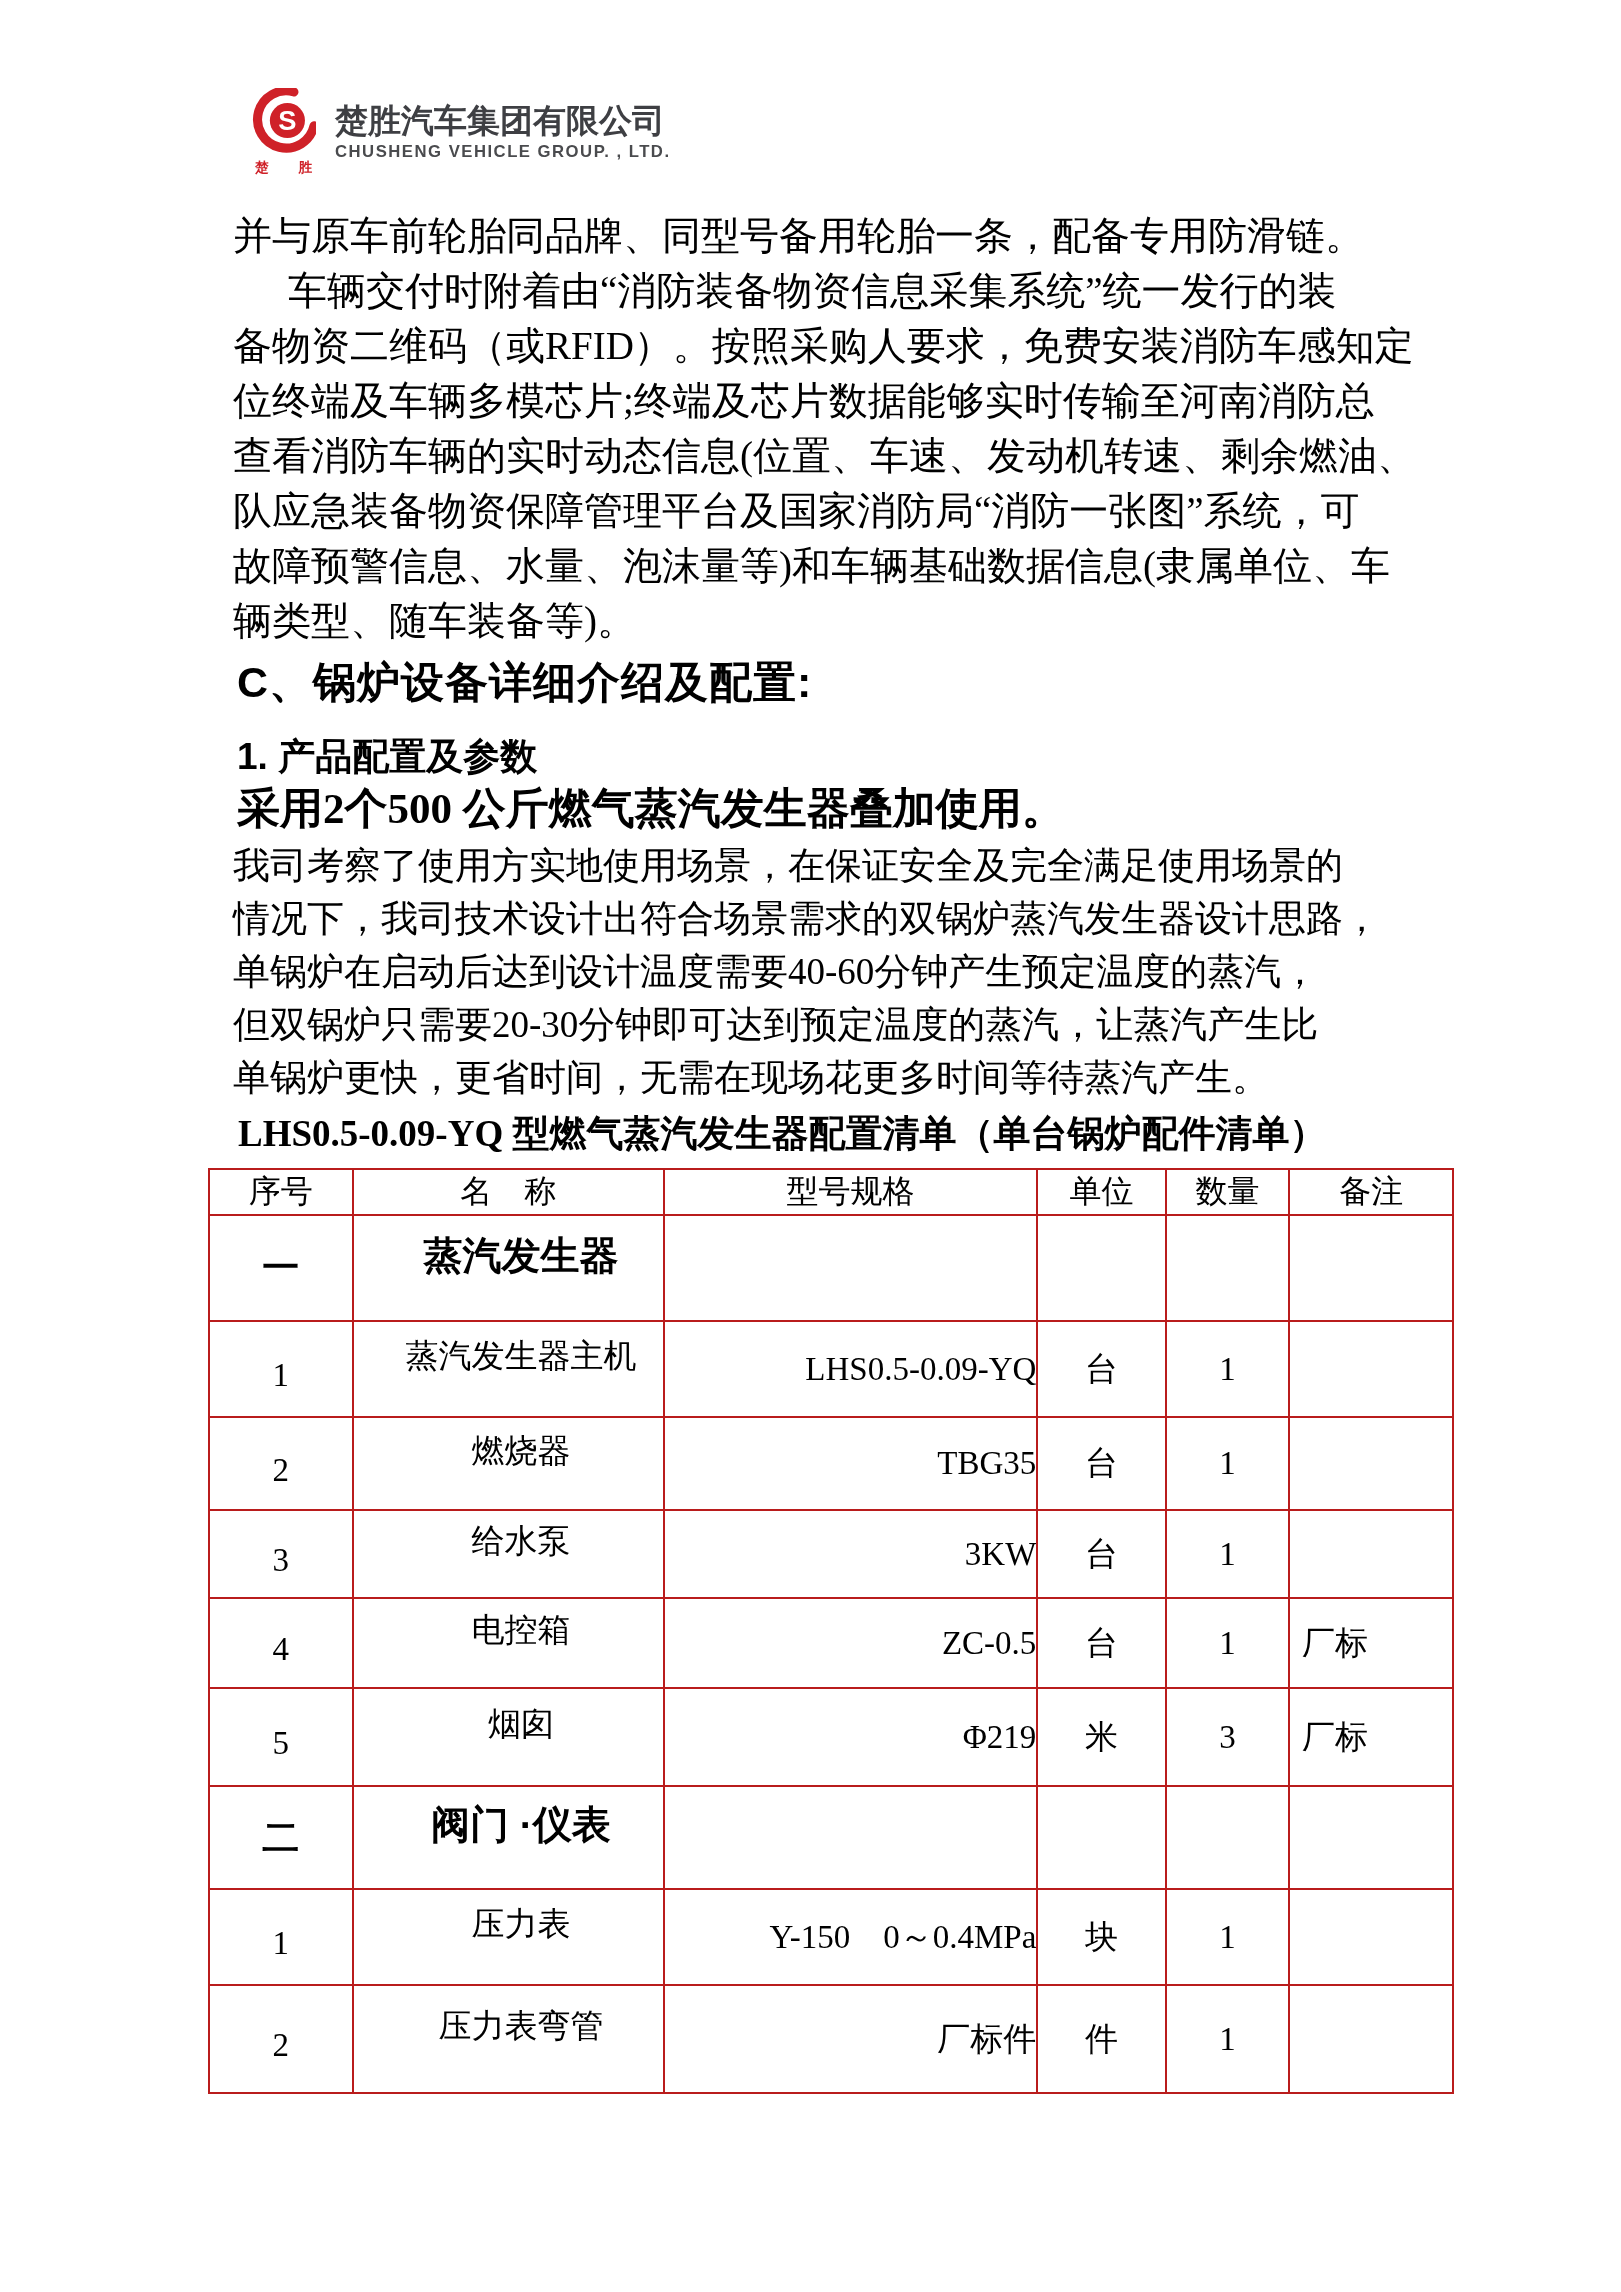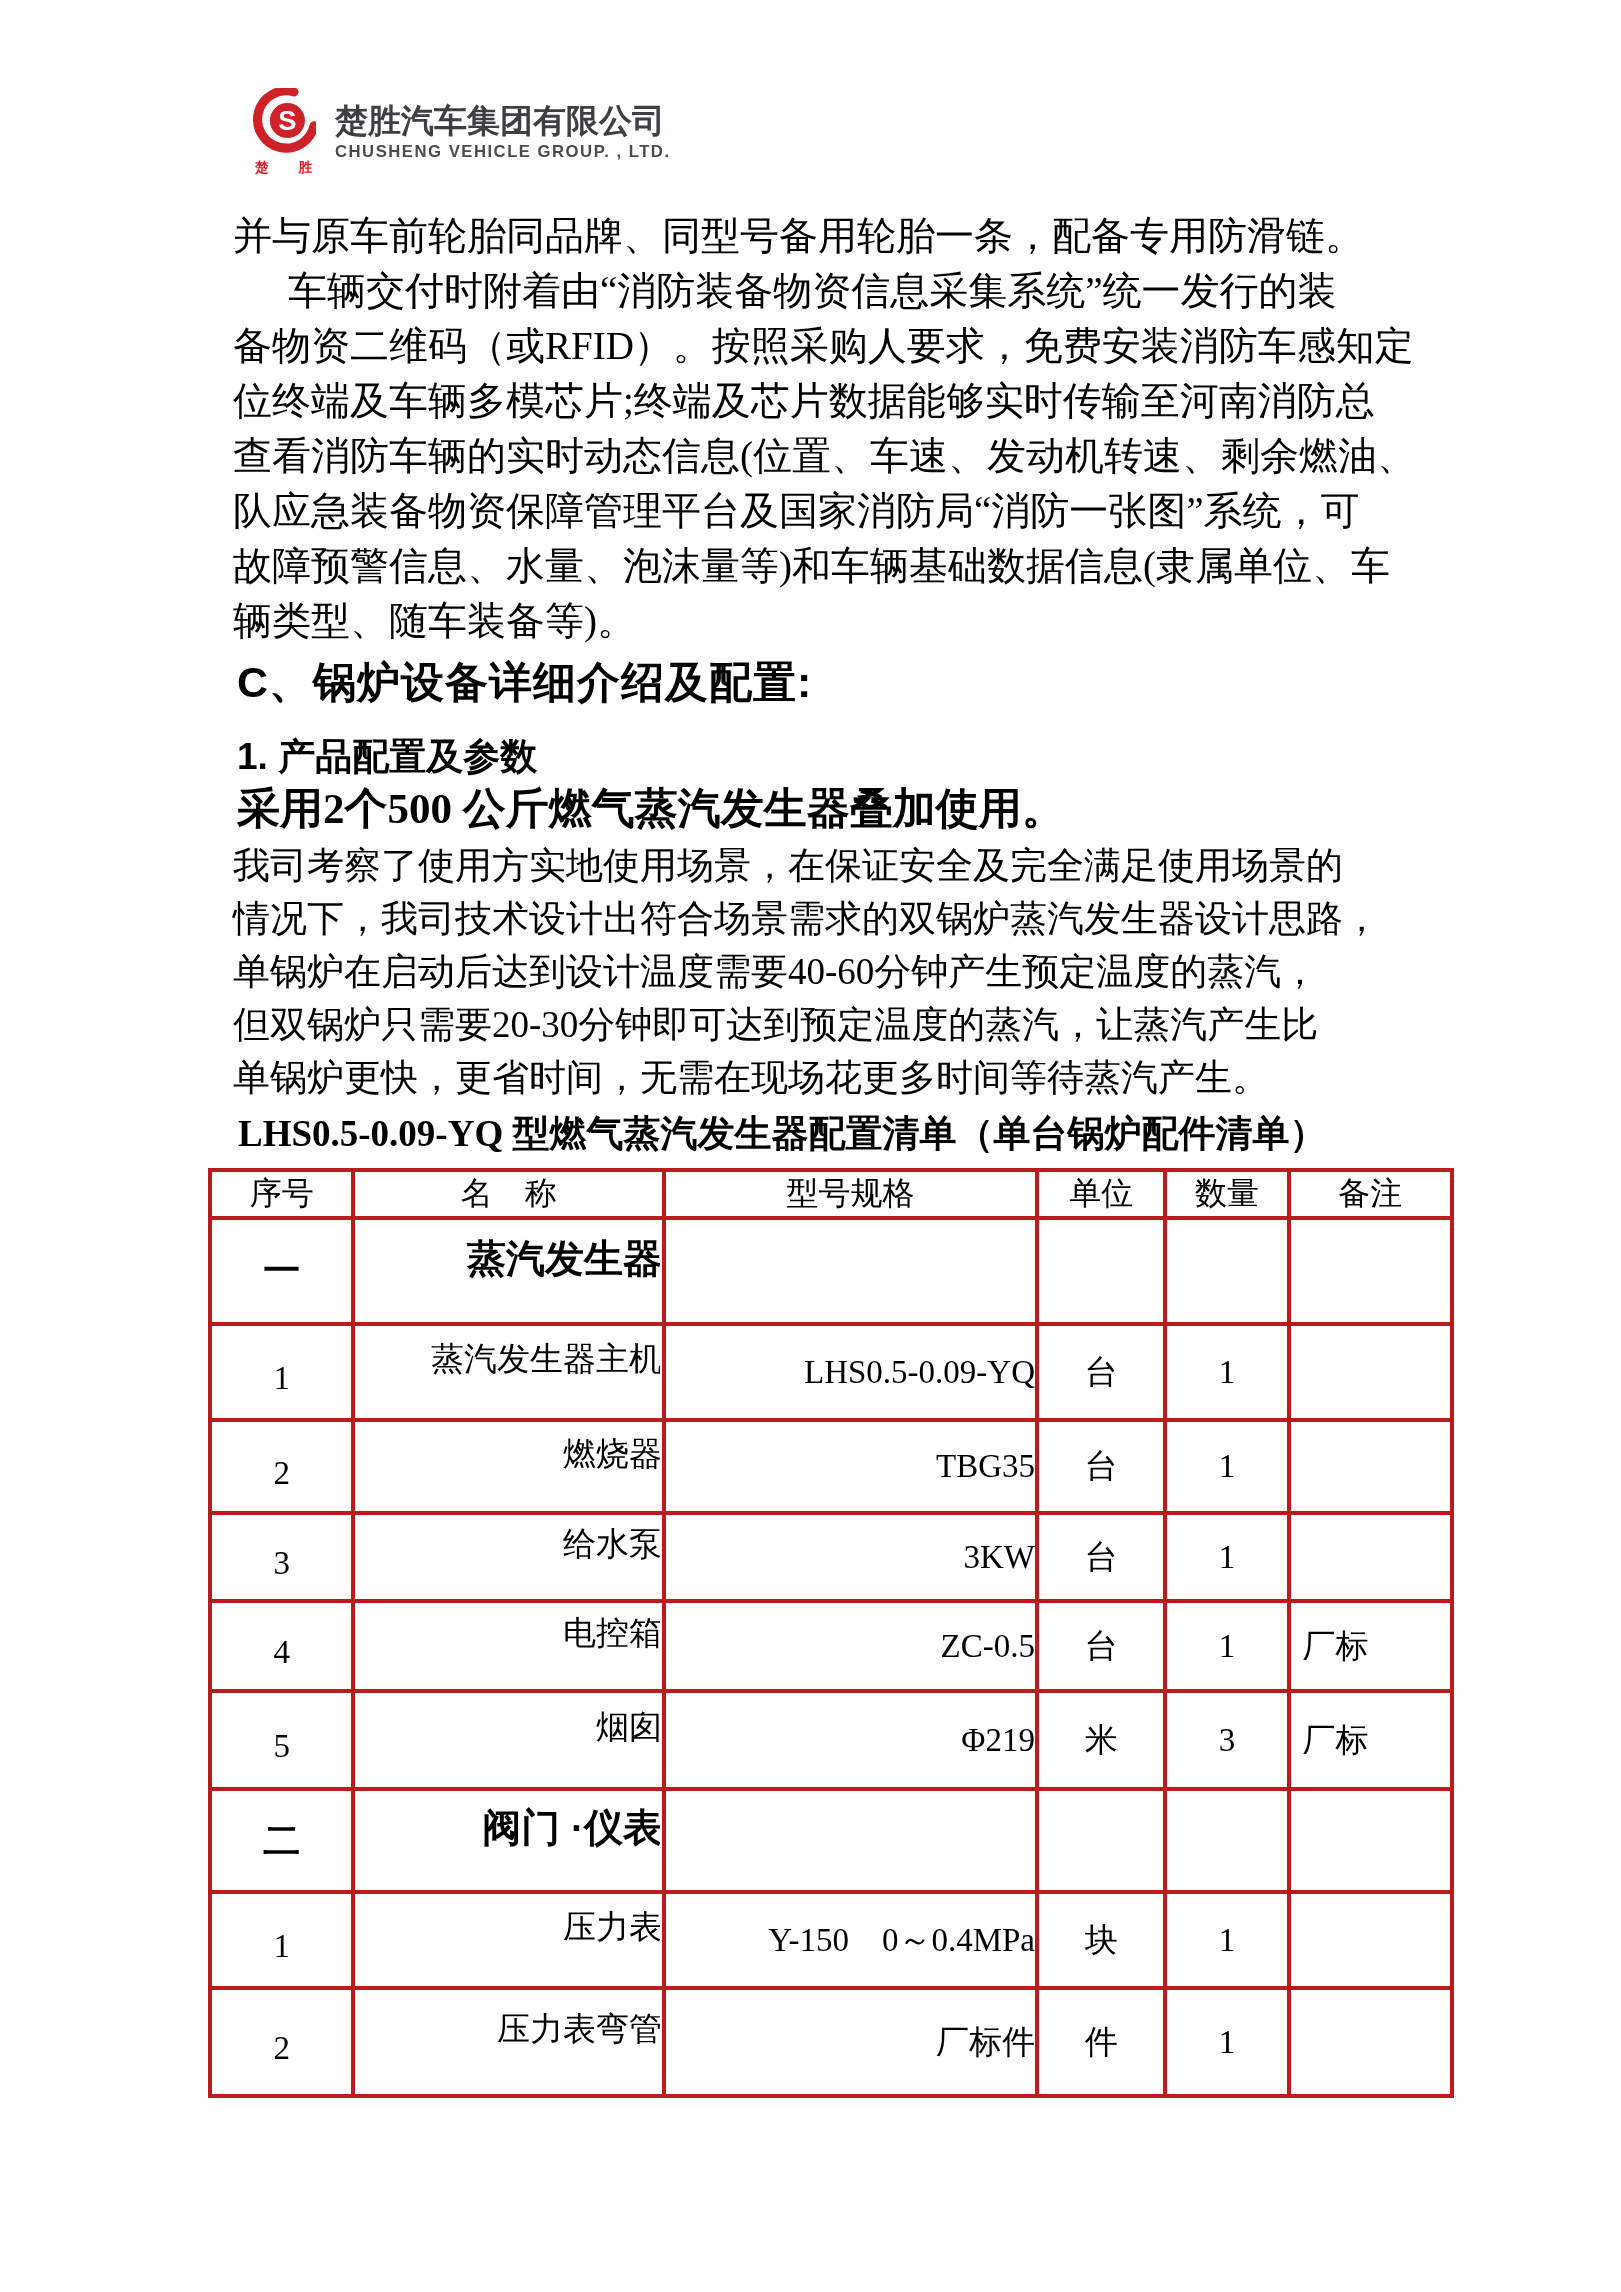--- a/index.html
+++ b/index.html
@@ -56,39 +56,39 @@
     font-weight:bold;font-size:37px;line-height:47px;letter-spacing:0px;
     font-family:"Liberation Serif","DejaVu Serif",serif;
   }
   
   .config-table{
     position:absolute;left:208px;top:1168px;
     width:1246px;border-collapse:collapse;table-layout:fixed;
     font-size:33px;color:#000;
   }
   .config-table th,.config-table td{
-    border:4px solid #b91c1c;
+    border:2px solid #b91c1c;
     padding:0;overflow:hidden;
     vertical-align:middle;
     font-weight:normal;
   }
   .config-table{border:2.9px solid #000;}
   .config-table thead tr{height:45px;}
   .config-table thead th{font-size:32px;text-align:center;}
   .config-table tbody tr:nth-child(1){height:106px;}
   .config-table tbody tr:nth-child(2){height:96px;}
   .config-table tbody tr:nth-child(3){height:93px;}
   .config-table tbody tr:nth-child(4){height:88px;}
   .config-table tbody tr:nth-child(5){height:90px;}
   .config-table tbody tr:nth-child(6){height:98px;}
   .config-table tbody tr:nth-child(7){height:103px;}
   .config-table tbody tr:nth-child(8){height:96px;}
   .config-table tbody tr:nth-child(9){height:108px;}
   .config-table td.col-no{text-align:center;padding-top:13.7px;}
-  .config-table td.col-name{text-align:right;padding-left:25.5px;padding-bottom:25px;border-radius:7px;}
+  .config-table td.col-name{text-align:center;padding-left:25.5px;padding-bottom:25px;border-radius:7px;}
   .config-table td.col-model{text-align:right;padding-left:13.7px;}
   .config-table td.col-unit,.config-table td.col-qty{text-align:center;}
   .config-table td.col-note{text-align:left;padding-left:11.8px;}
   .config-table tr.group-row td.col-name{
     font-weight:bold;font-size:39px;
     font-family:"Liberation Sans","DejaVu Sans",sans-serif;
   }
   .config-table tr.group-row td.col-no{
     font-weight:bold;font-size:37px;padding-top:0;
   }

